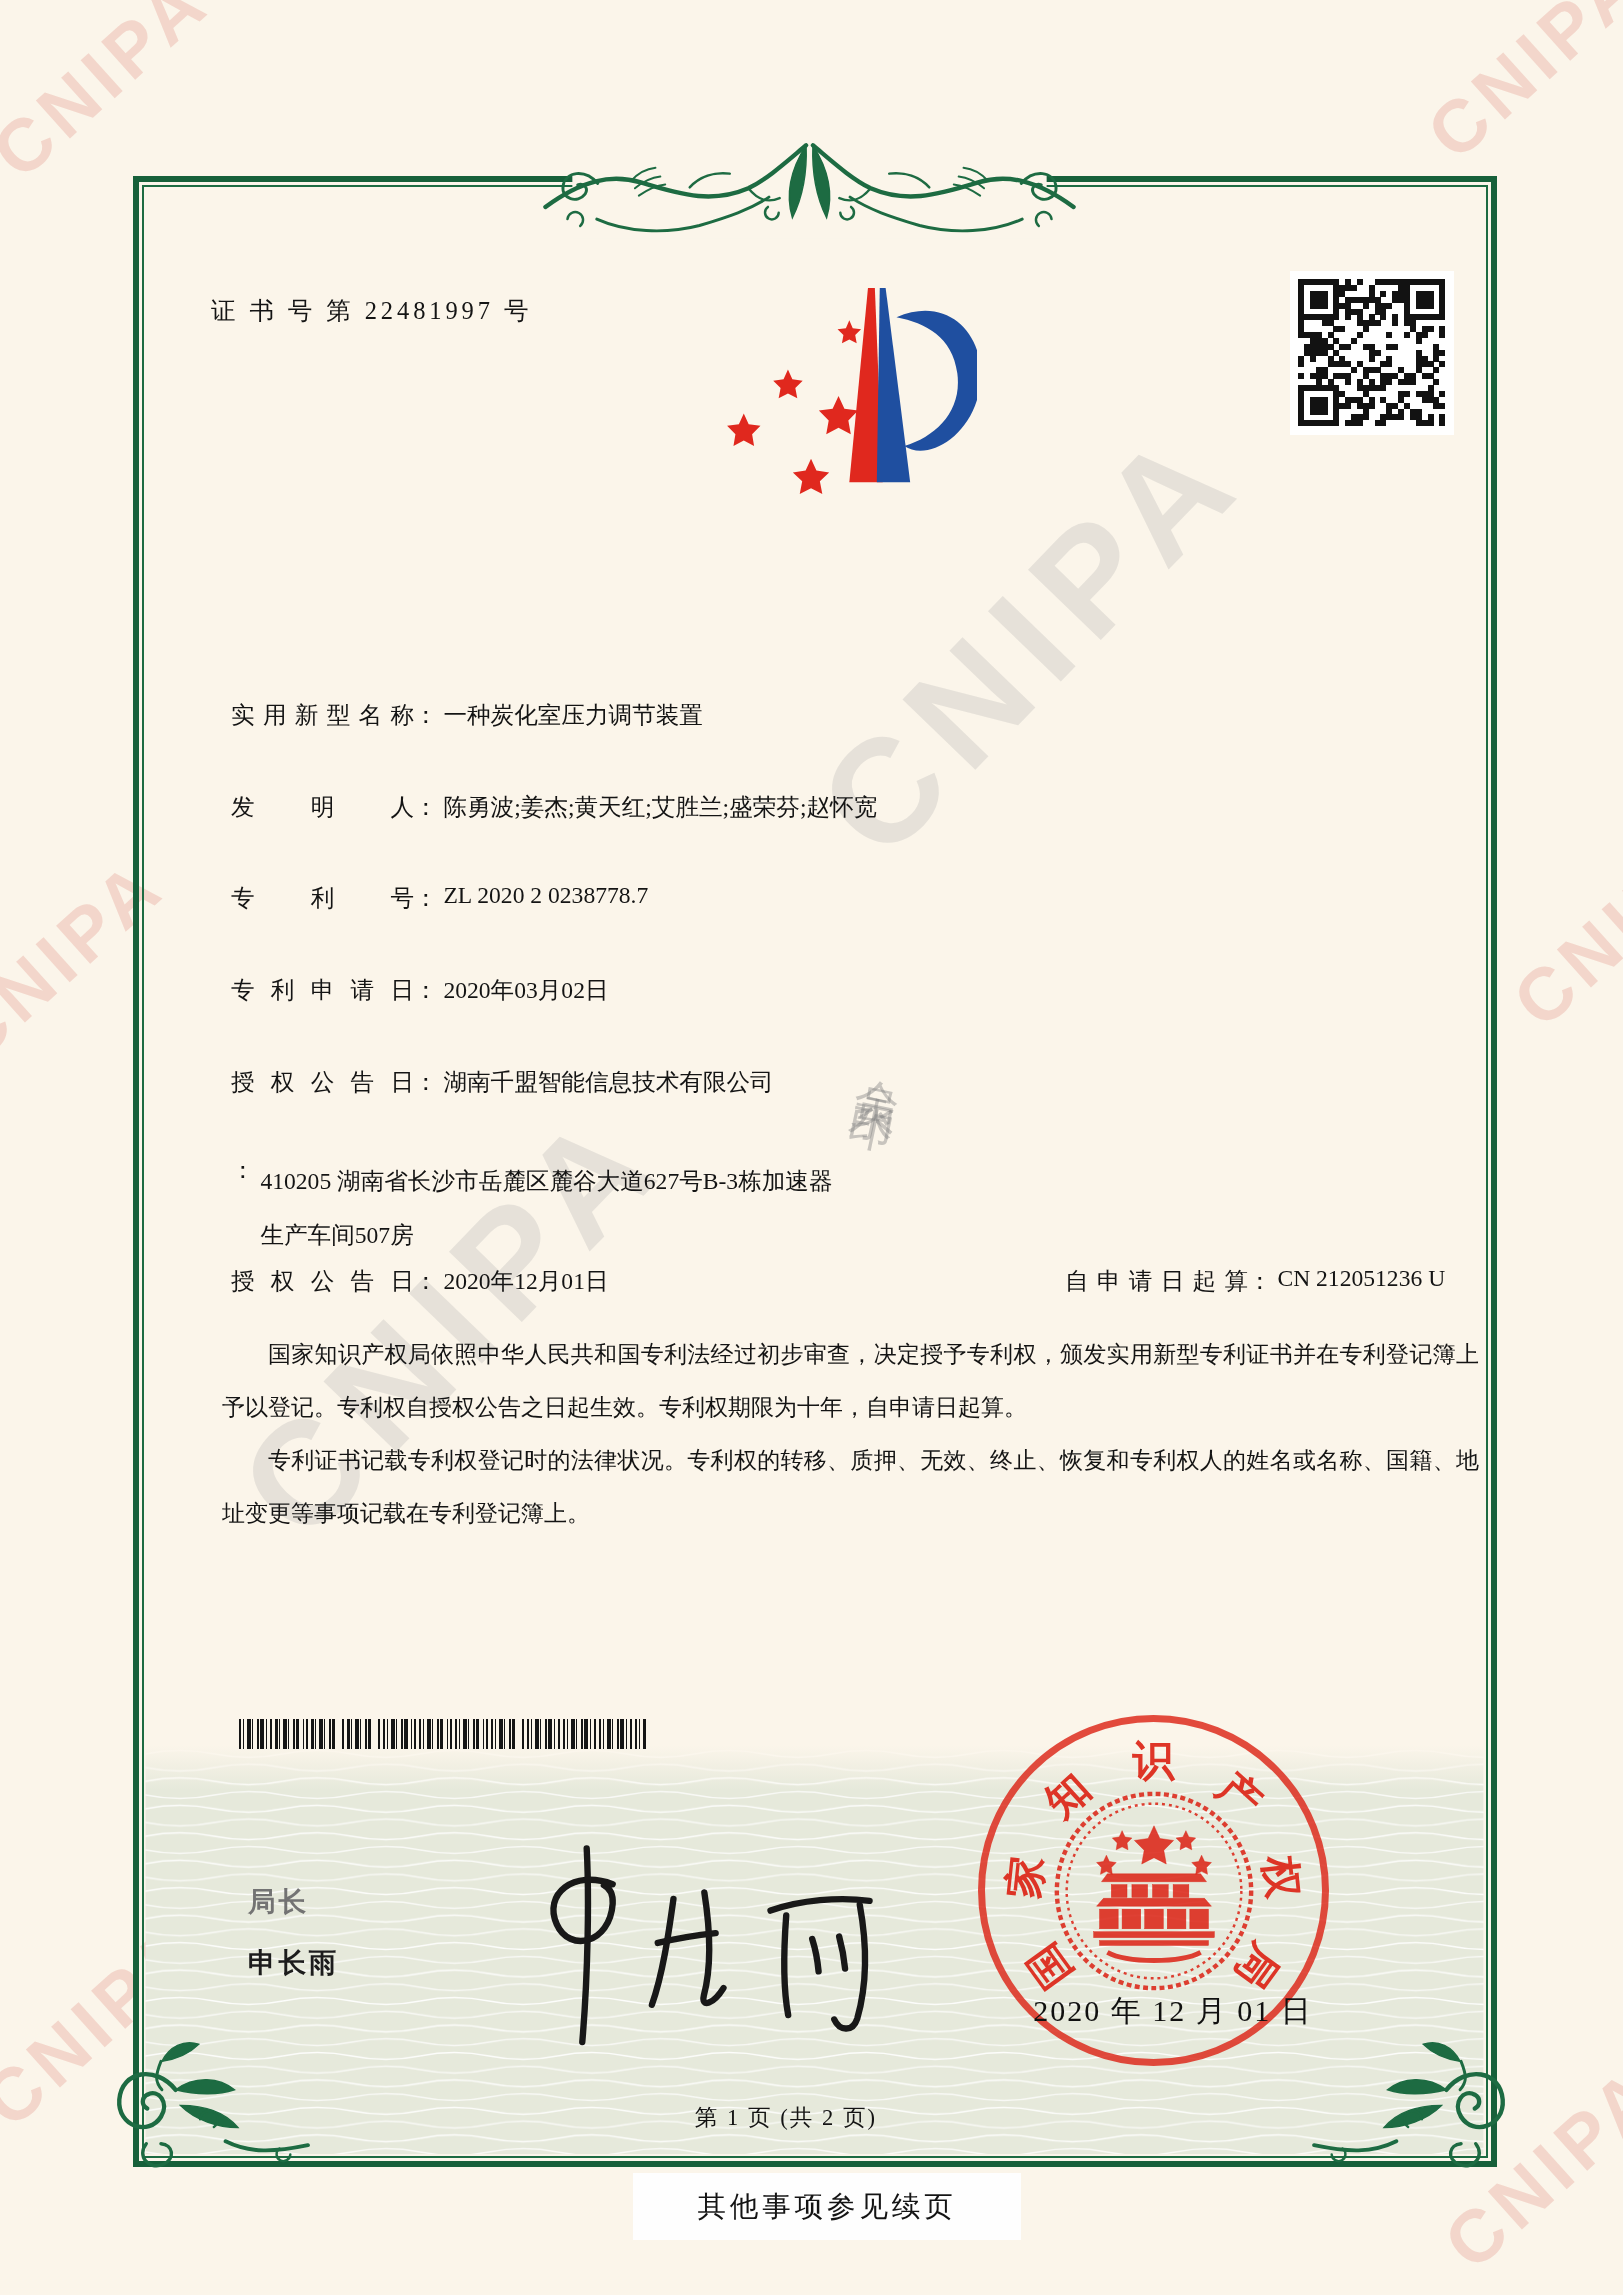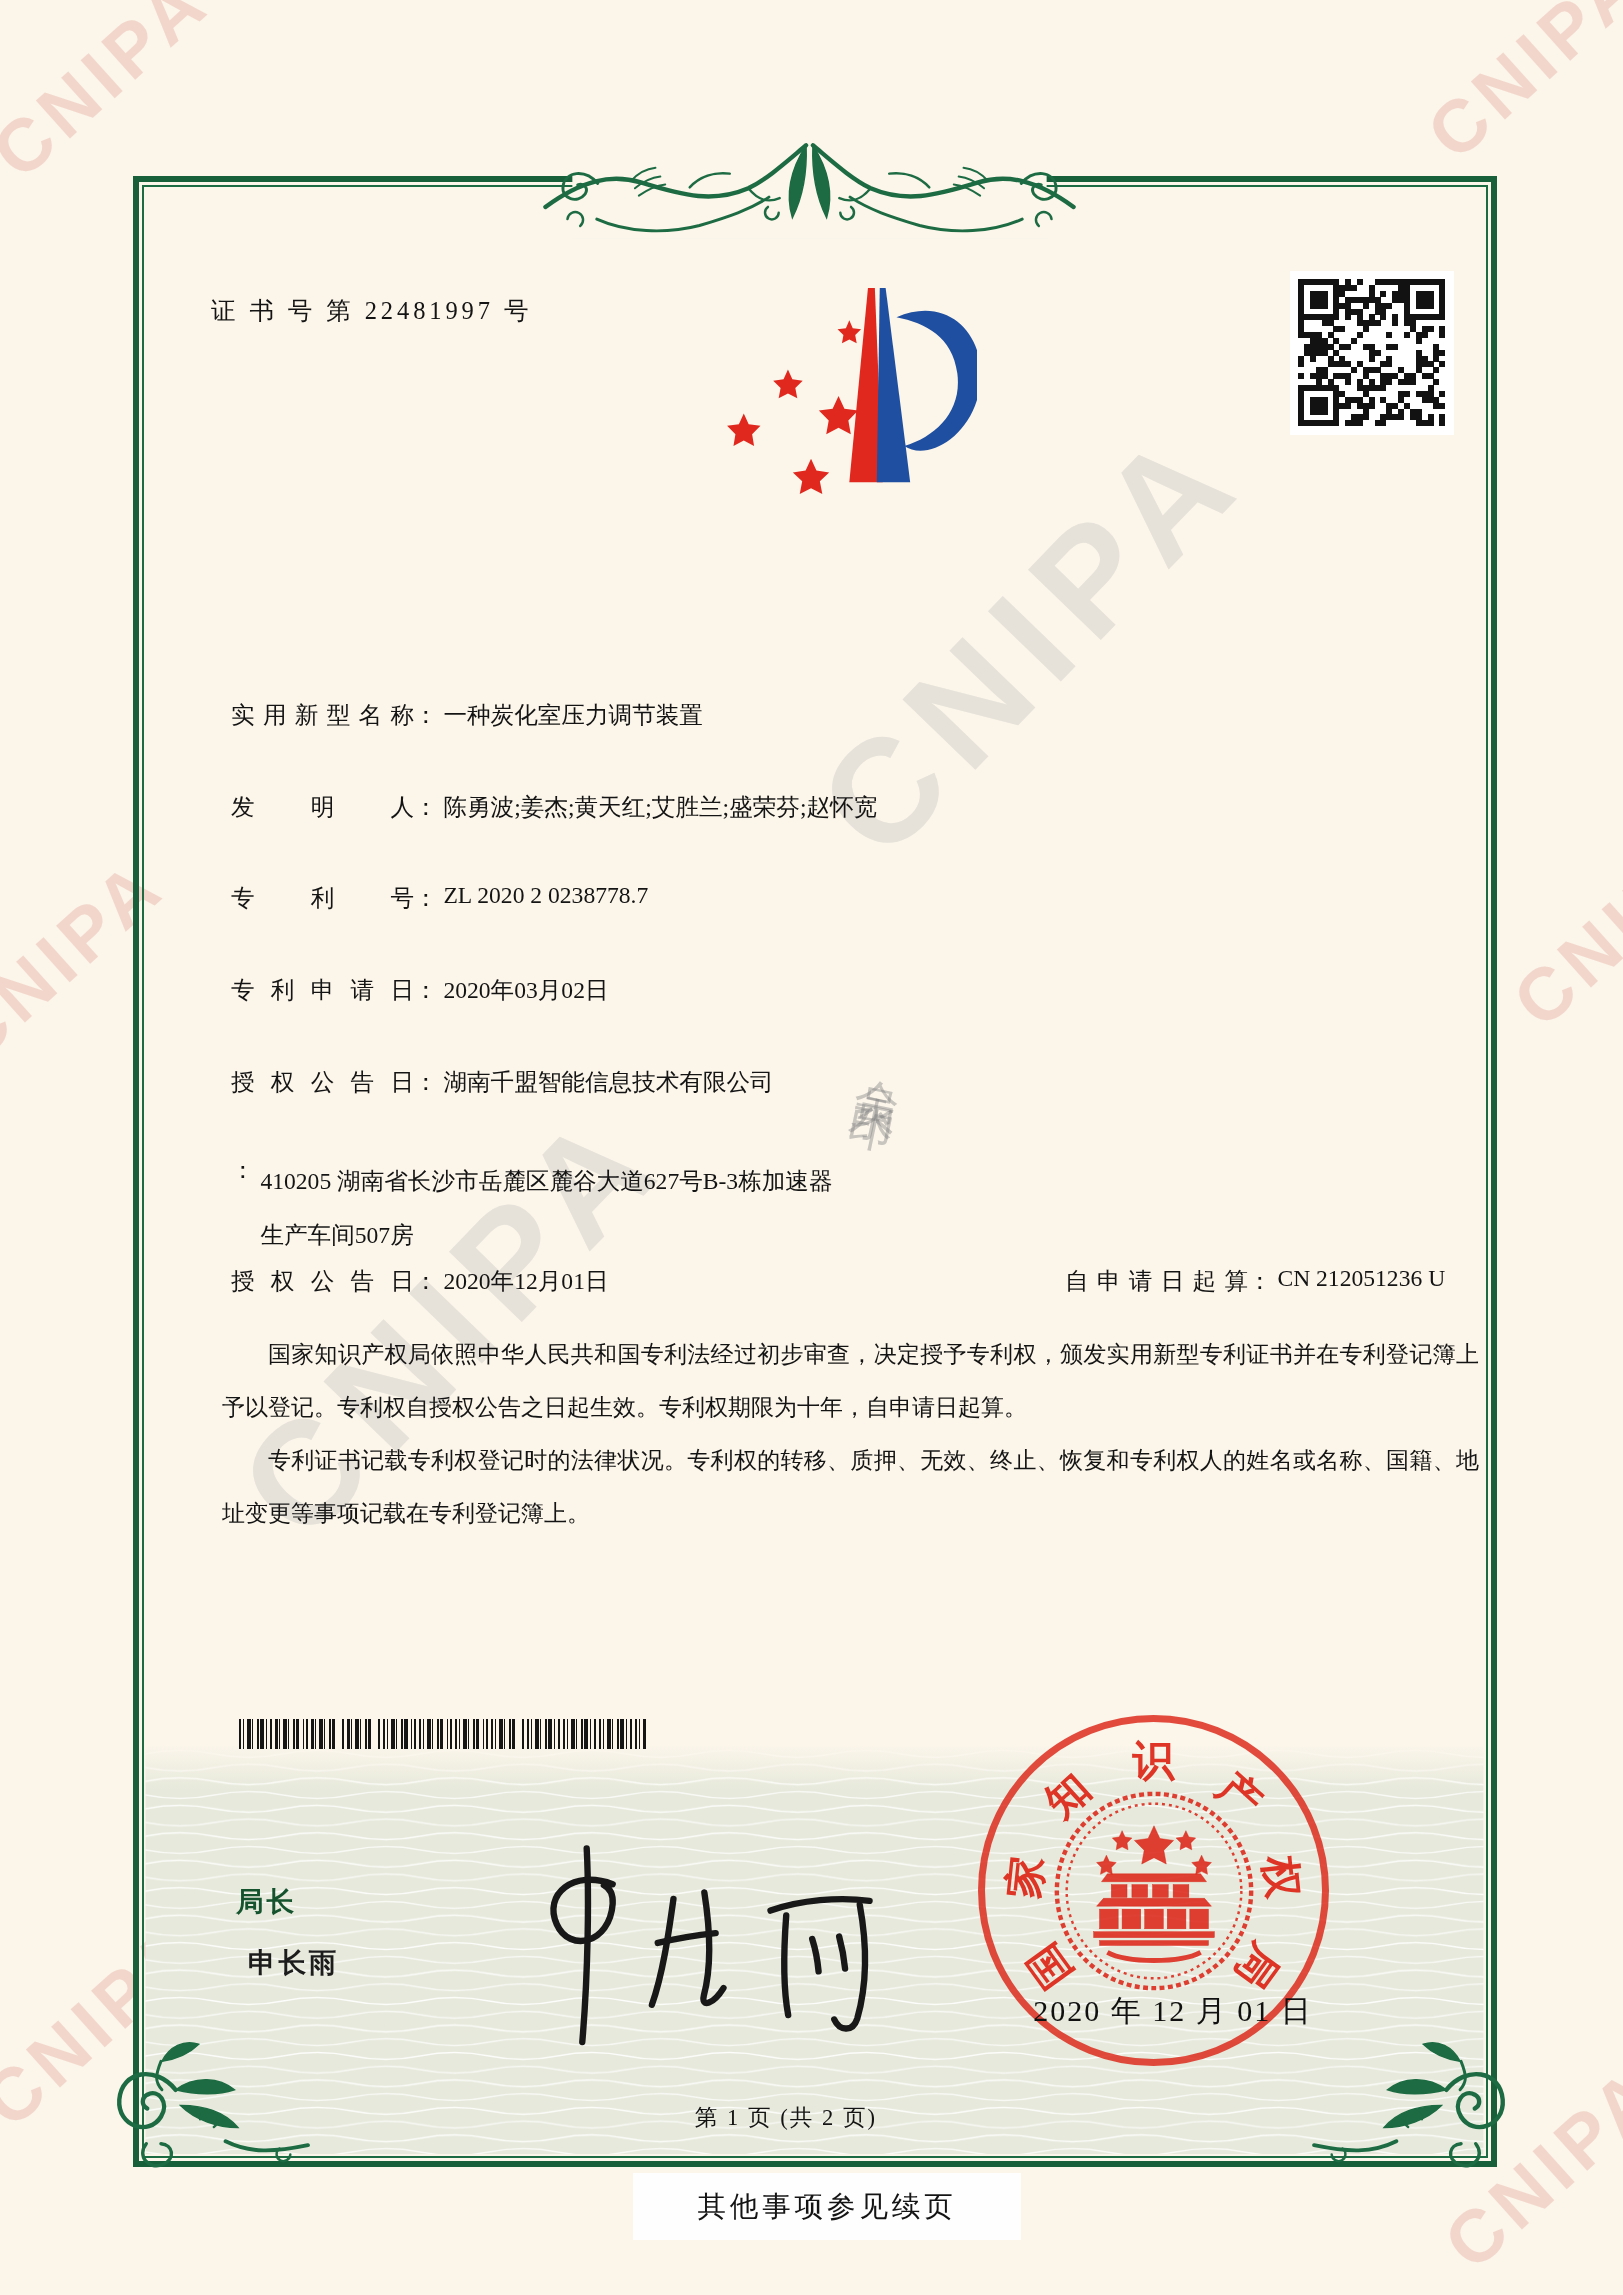--- a/index.html
+++ b/index.html
@@ -28,21 +28,21 @@
   .grant2{position:absolute;left:834px;top:0;display:flex;}
   .grant2 .f-label{width:183px;}
   
   .paras{position:absolute;left:222px;top:1328px;width:1257px;font-size:23px;line-height:53px;text-align:justify;color:#141414;z-index:7;}
   .paras p{margin:0;text-indent:2em;}
   
   .waves{position:absolute;left:145px;top:1746px;z-index:3;}
   .waves-fade{position:absolute;left:145px;top:1746px;width:1339px;height:44px;background:linear-gradient(#fbf5ea,rgba(251,245,234,0));z-index:4;}
   .barcode{position:absolute;left:239px;top:1719px;width:407px;height:30px;z-index:7;
     background:repeating-linear-gradient(90deg,#151515 0 2.5px,rgba(0,0,0,0) 2.5px 3.9px,#151515 3.9px 4.9px,rgba(0,0,0,0) 4.9px 7.9px,#151515 7.9px 11.8px,rgba(0,0,0,0) 11.8px 13.3px,#151515 13.3px 14.2px,rgba(0,0,0,0) 14.2px 17.7px,#151515 17.7px 19.6px,rgba(0,0,0,0) 19.6px 20.6px,#151515 20.6px 24.5px,rgba(0,0,0,0) 24.5px 27.5px,#151515 27.5px 28.5px,rgba(0,0,0,0) 28.5px 31px,#151515 31px 33px,rgba(0,0,0,0) 33px 36px);}
-  .director-label{position:absolute;left:236px;top:1884px;font-family:"Liberation Sans","DejaVu Sans",sans-serif;font-weight:bold;font-size:27.5px;color:#14532d;z-index:7;letter-spacing:2.9px;text-align:right;}
+  .director-label{position:absolute;left:248px;top:1884px;font-family:"Liberation Sans","DejaVu Sans",sans-serif;font-weight:bold;font-size:27.5px;color:#737373;z-index:7;letter-spacing:2.9px;text-align:right;}
   .director-name{position:absolute;left:248px;top:1945px;font-family:"Liberation Sans","DejaVu Sans",sans-serif;font-weight:bold;font-size:27.5px;color:#1c1c1c;z-index:7;letter-spacing:2.9px;}
   .signature{position:absolute;left:496px;top:1826px;z-index:8;}
   .seal{position:absolute;left:978px;top:1715px;width:351px;height:351px;border:7.9px solid rgba(220,36,22,0.82);border-radius:50%;box-sizing:border-box;z-index:8;}
   .seal-char{position:absolute;left:50%;top:50%;width:47px;height:47px;margin:-23.6px 0 0 -23.6px;display:flex;align-items:center;justify-content:center;font-size:42px;font-weight:bold;color:rgba(219,32,18,0.9);}
   .seal-emblem{position:absolute;left:50%;top:50%;transform:translate(-50%,-50%);}
   .seal-date{position:absolute;left:1001px;top:1991px;width:344px;text-align:center;font-size:30px;letter-spacing:2px;color:#101010;z-index:9;}
   .page-ind{position:absolute;left:614px;top:2102px;width:344px;text-align:center;font-size:22.6px;color:#141414;z-index:7;letter-spacing:2px;}
   .cont-box{position:absolute;left:633px;top:2173px;width:388px;height:67px;background:#fefefe;z-index:7;display:flex;align-items:center;justify-content:center;}
   .cont-note{font-size:28.5px;color:#141414;letter-spacing:3.9px;}
   .ornament{position:absolute;z-index:6;}

